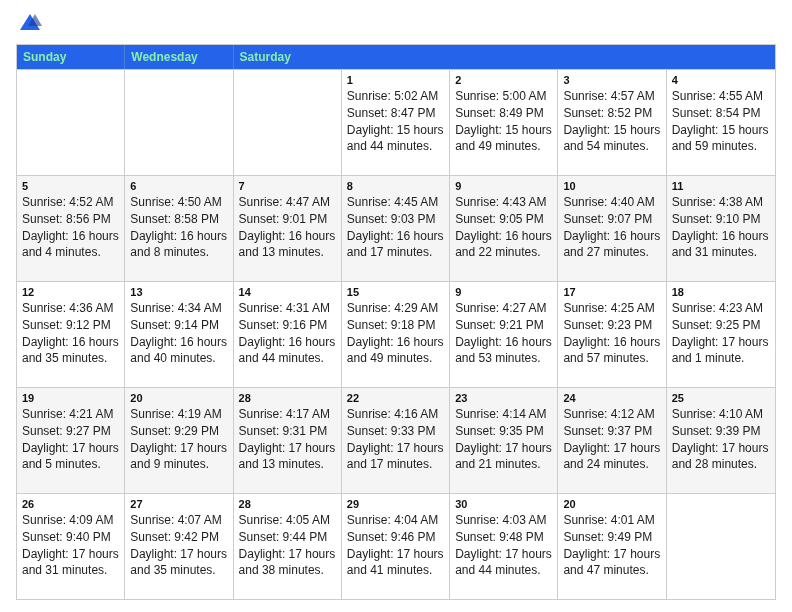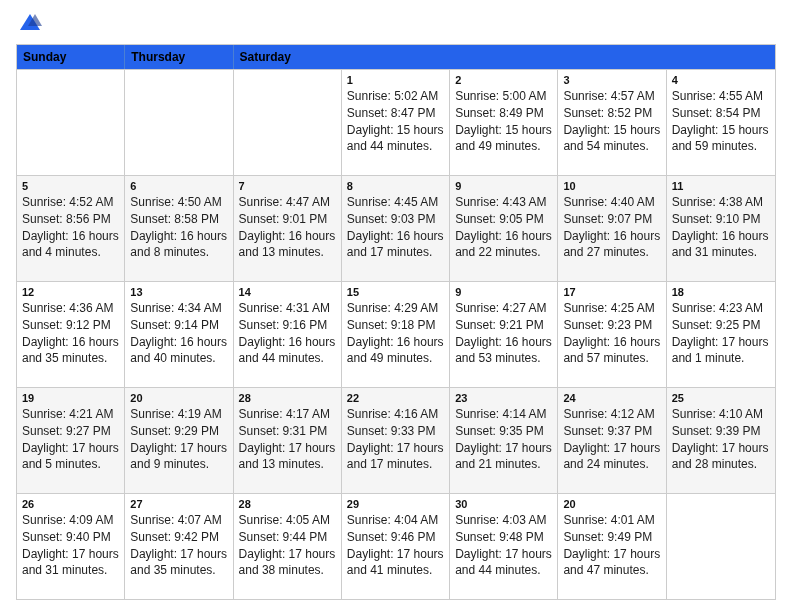--- a/index.html
+++ b/index.html
@@ -65,21 +65,21 @@
       display: flex;
       flex-direction: column;
       border: 1px solid #ccc;
     }
     .cal-header-row {
       display: grid;
       grid-template-columns: repeat(7, 1fr);
       background: #2563eb;
     }
     .cal-header-cell {
-      color: #000000;
+      color: #86efac;
       font-size: 12px;
       font-weight: bold;
       padding: 5px 6px;
       border-right: 1px solid #4a7fd4;
       text-align: left;
     }
     .cal-header-cell:last-child { border-right: none; }
     .cal-body {
       flex: 1;
       display: flex;
@@ -131,21 +131,21 @@
     </div>
     <div class="title-area">
       <div class="month-year"></div>
       <div class="location"></div>
     </div>
   </div>
 
   <div class="calendar">
     <div class="cal-header-row">
     <div class="cal-header-cell">Sunday</div>
-        <div class="cal-header-cell">Thursday</div>
+        <div class="cal-header-cell">Wednesday</div>
         <div class="cal-header-cell">Saturday</div>
       </div>
     <div class="cal-body">
     <div class="cal-week">
           <div class="cal-cell empty"></div>
           <div class="cal-cell empty"></div>
           <div class="cal-cell empty"></div>
           <div class="cal-cell">
             <div class="day-number">1</div>
             <div class="day-info">Sunrise: 5:02 AM<br>Sunset: 8:47 PM<br>Daylight: 15 hours<br>and 44 minutes.</div>

